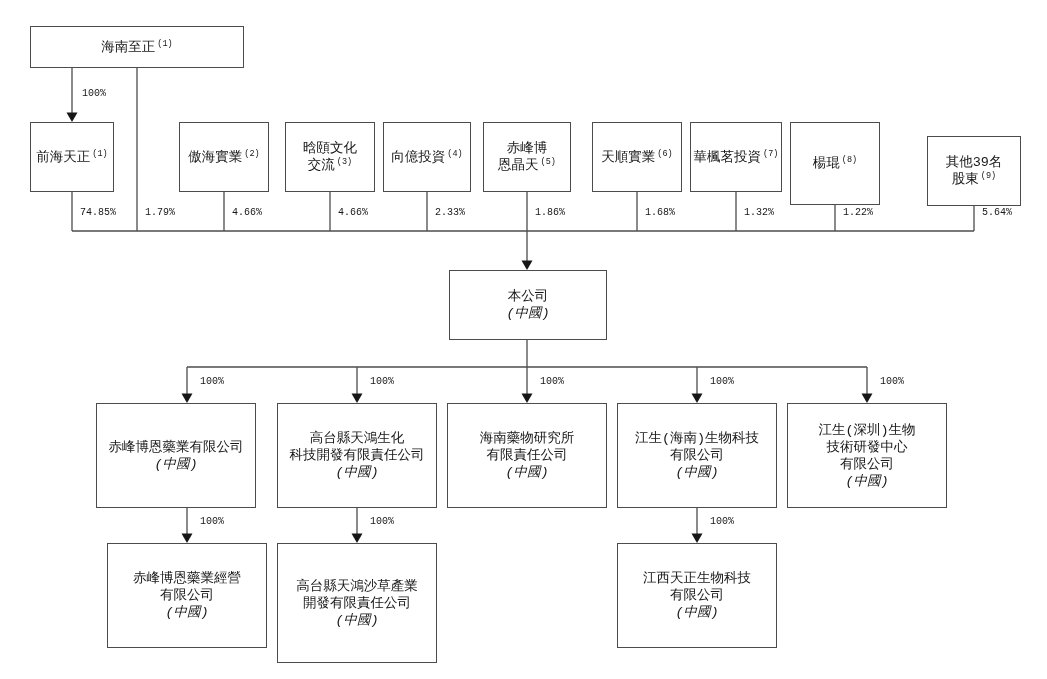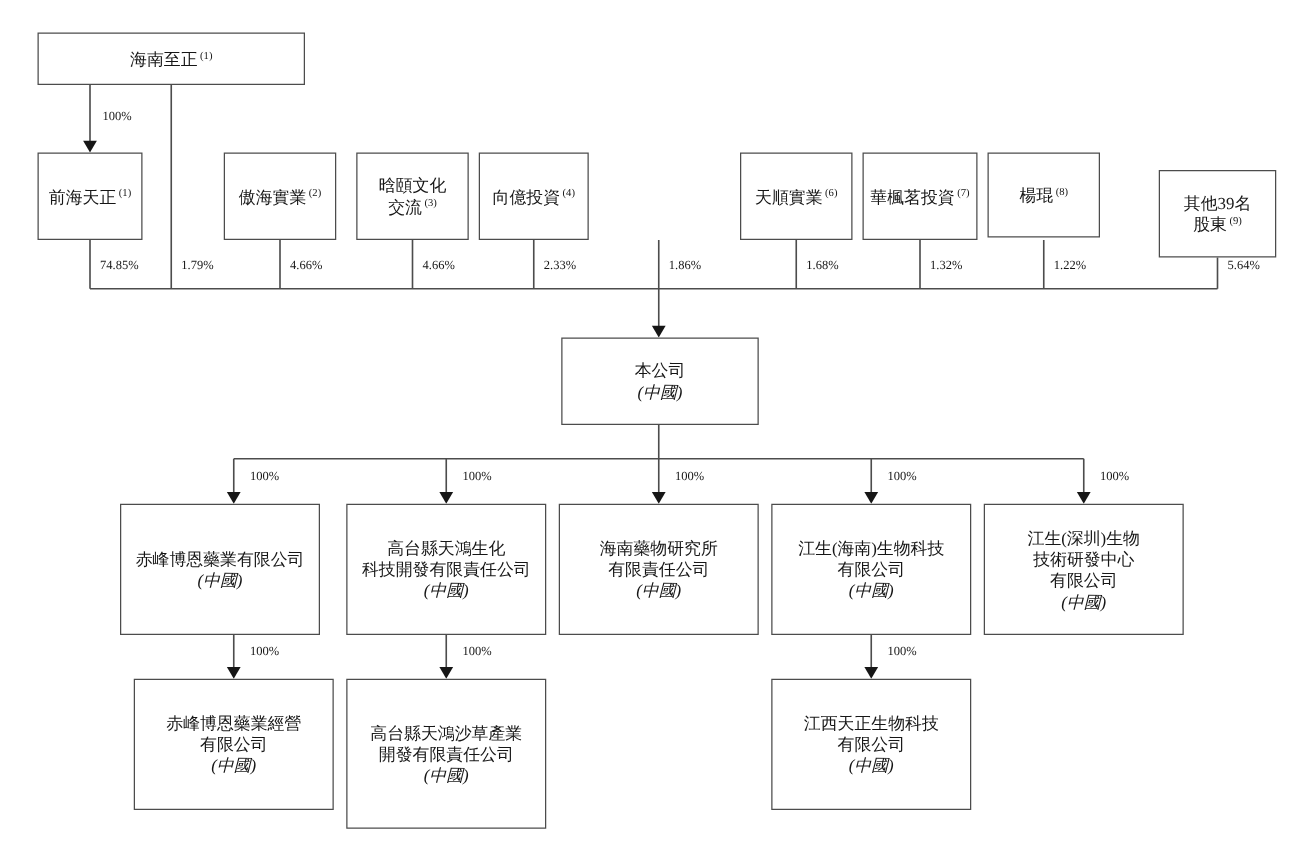--- a/index.html
+++ b/index.html
@@ -1,18 +1,18 @@
 <!DOCTYPE html>
 <html style="--line: #4c4c4c; --arrow: #161616;"><head>
 <meta charset="utf-8">
 <style>
   html,body{margin:0;padding:0;background:#ffffff;}
   .canvas{
     position:relative;width:1047px;height:679px;background:#fff;overflow:hidden;
-    font-family:Liberation Serif, serif;color:#161616;
+    font-family:Liberation Mono, monospace;color:#161616;
   }
   svg.wires{position:absolute;left:0;top:0;width:1047px;height:679px;color:var(--line,#4c4c4c);}
   svg.wires path{stroke:currentColor;stroke-width:1.3;fill:none;}
   svg.wires polygon{fill:var(--arrow,#161616);stroke:none;}
   .node{
     position:absolute;box-sizing:border-box;background:#fff;border:1.4px solid var(--line,#4c4c4c);
     display:flex;flex-direction:column;align-items:center;justify-content:center;
     text-align:center;font-size:13.5px;line-height:17px;z-index:2;
   }
   .node .label{display:block;}
@@ -98,31 +98,37 @@
     <span class="label">
         <span class="ln">晗頤文化</span>
         <span class="ln">交流<sup>(3)</sup></span>
       </span>
   </div>
   <div class="node" style="left:383px;top:122px;width:88px;height:70px">
     <span class="label">
         <span class="ln">向億投資<sup>(4)</sup></span>
       </span>
   </div>
+  <div class="node" style="left:483px;top:122px;width:88px;height:70px">
+    <span class="label">
+        <span class="ln">赤峰博</span>
+        <span class="ln">恩晶天<sup>(5)</sup></span>
+      </span>
+  </div>
   <div class="node" style="left:592px;top:122px;width:90px;height:70px">
     <span class="label">
         <span class="ln">天順實業<sup>(6)</sup></span>
       </span>
   </div>
   <div class="node" style="left:690px;top:122px;width:92px;height:70px">
     <span class="label">
         <span class="ln">華楓茗投資<sup>(7)</sup></span>
       </span>
   </div>
-  <div class="node" style="left:790px;top:122px;width:90px;height:68px">
+  <div class="node" style="left:790px;top:122px;width:90px;height:83px">
     <span class="label">
         <span class="ln">楊琨<sup>(8)</sup></span>
       </span>
   </div>
   <div class="node" style="left:927px;top:136px;width:94px;height:70px">
     <span class="label">
         <span class="ln">其他39名</span>
         <span class="ln">股東<sup>(9)</sup></span>
       </span>
   </div>

